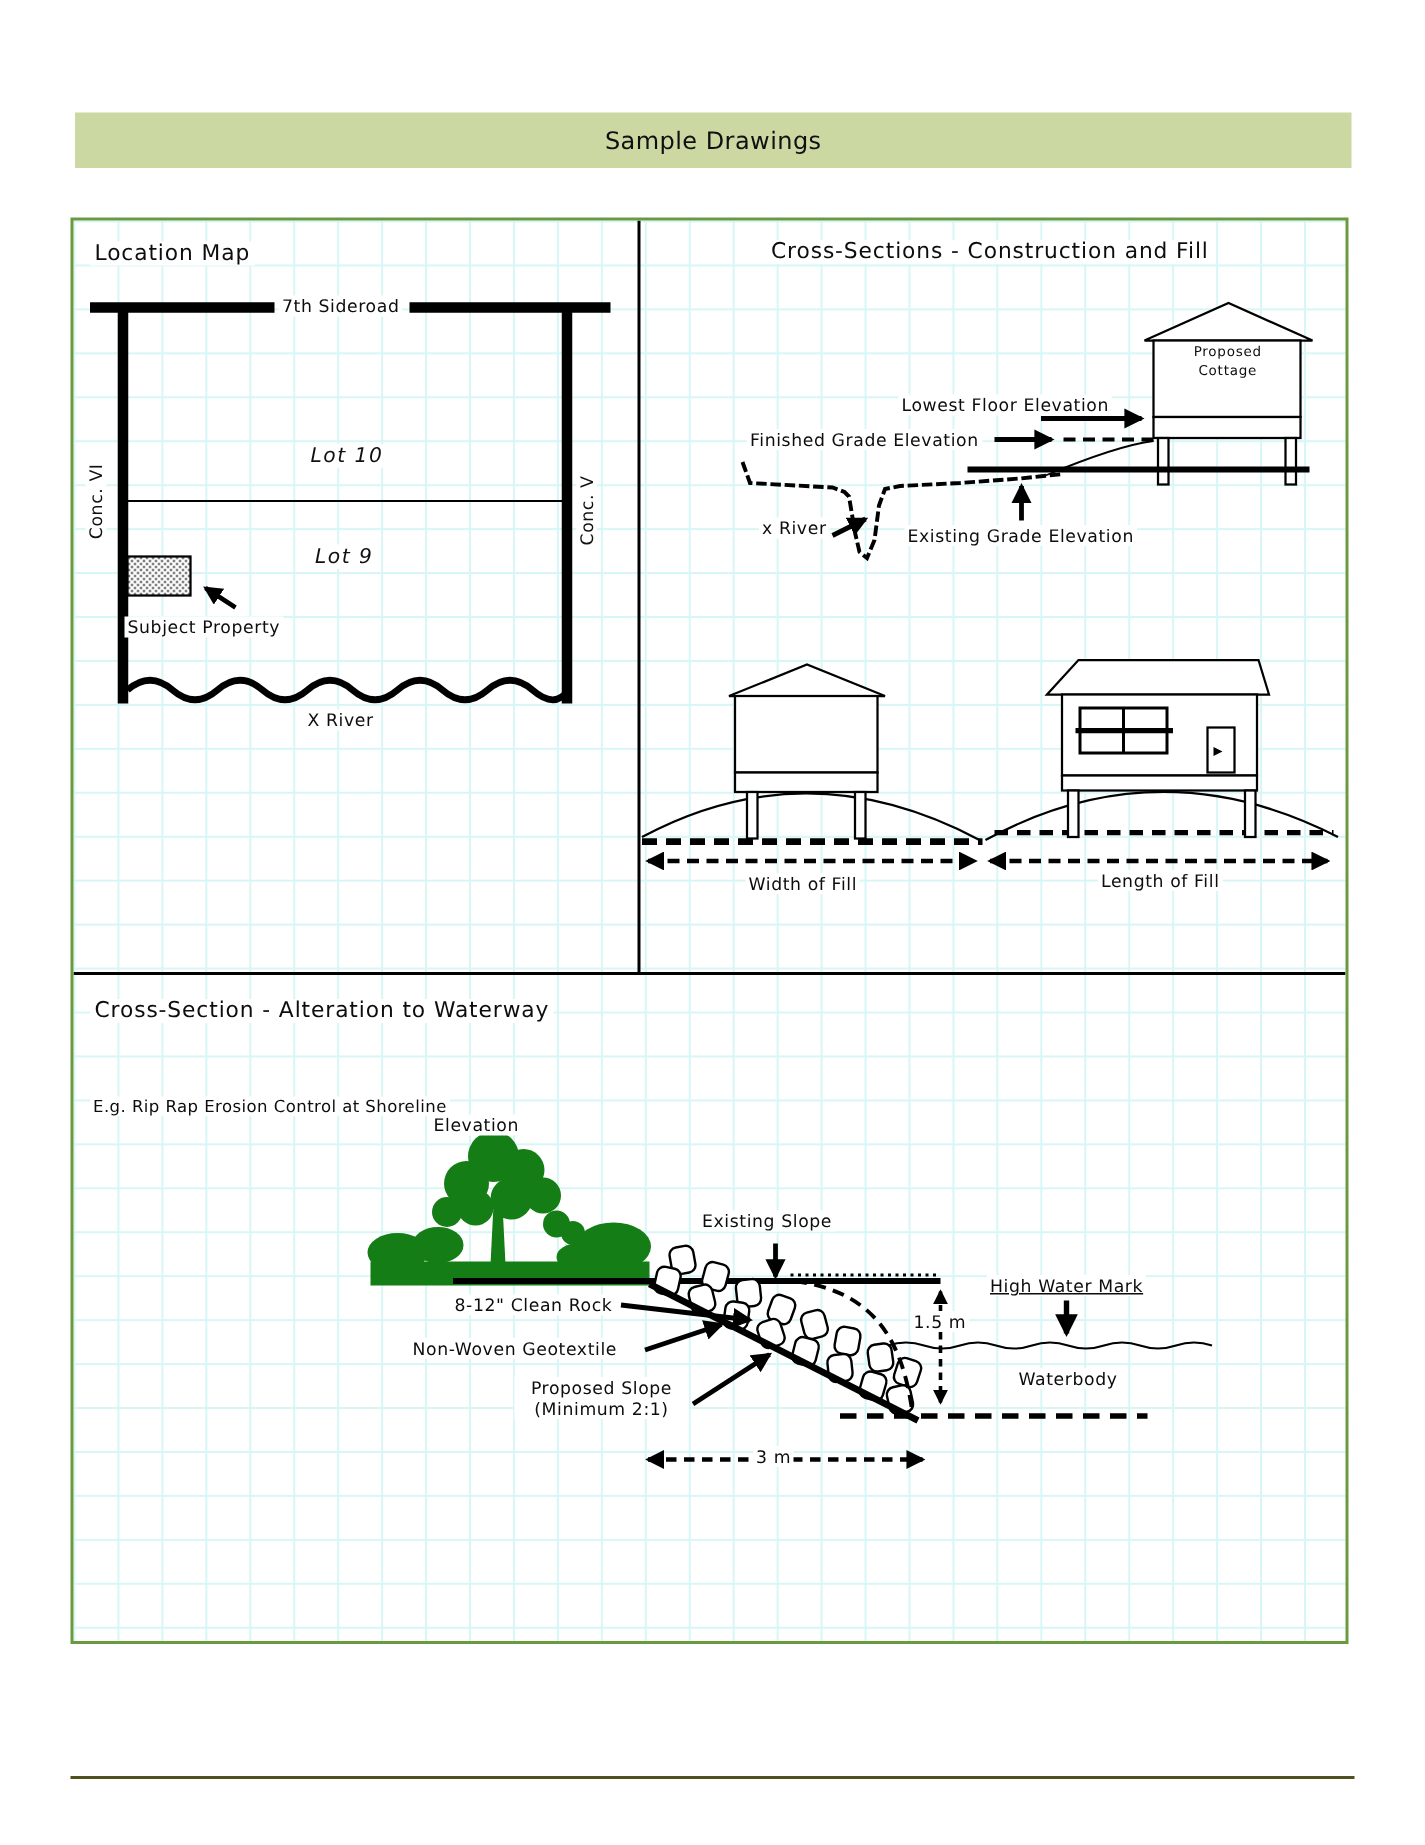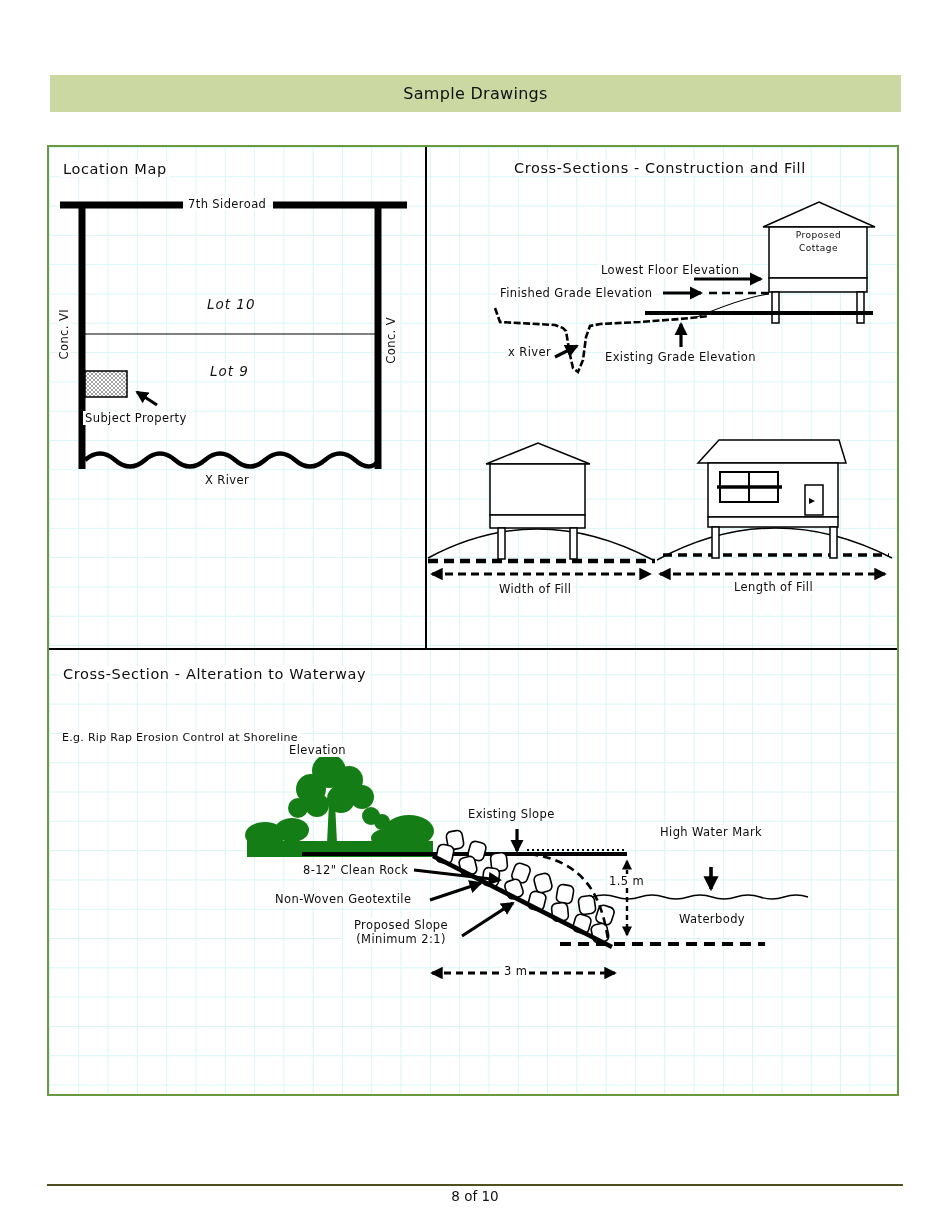--- a/index.html
+++ b/index.html
@@ -217,22 +217,21 @@
     <div class="sub-title" style="left:11px; top:540px;">E.g. Rip Rap Erosion Control at Shoreline</div>
     <div class="lbl" style="left:238px; top:596px;">Elevation</div>
     <div class="lbl" style="left:417px; top:660px;">Existing Slope</div>
     <div class="lbl" style="left:252px; top:716px;">8-12" Clean Rock</div>
     <div class="lbl" style="left:224px; top:745px;">Non-Woven Geotextile</div>
     <div class="lbl two-line" style="left:294px; top:771px; width:116px;">
       <div>Proposed Slope</div>
       <div>(Minimum 2:1)</div>
     </div>
     <div class="lbl" style="left:558px; top:727px;">1.5 m</div>
-    <div class="lbl" style="left:609px; top:678px;">High Water Mark</div>
+    <div class="lbl" style="left:609px; top:703px;text-decoration:underline;">High Water Mark</div>
     <div class="lbl" style="left:628px; top:765px;">Waterbody</div>
     <div class="lbl" style="left:453px; top:817px;">3 m</div>
 
   </div>
 
   <div class="footer-line"></div>
-  <div class="footer-text">8 of 10</div>
 
 </div>
 
 </body></html>

